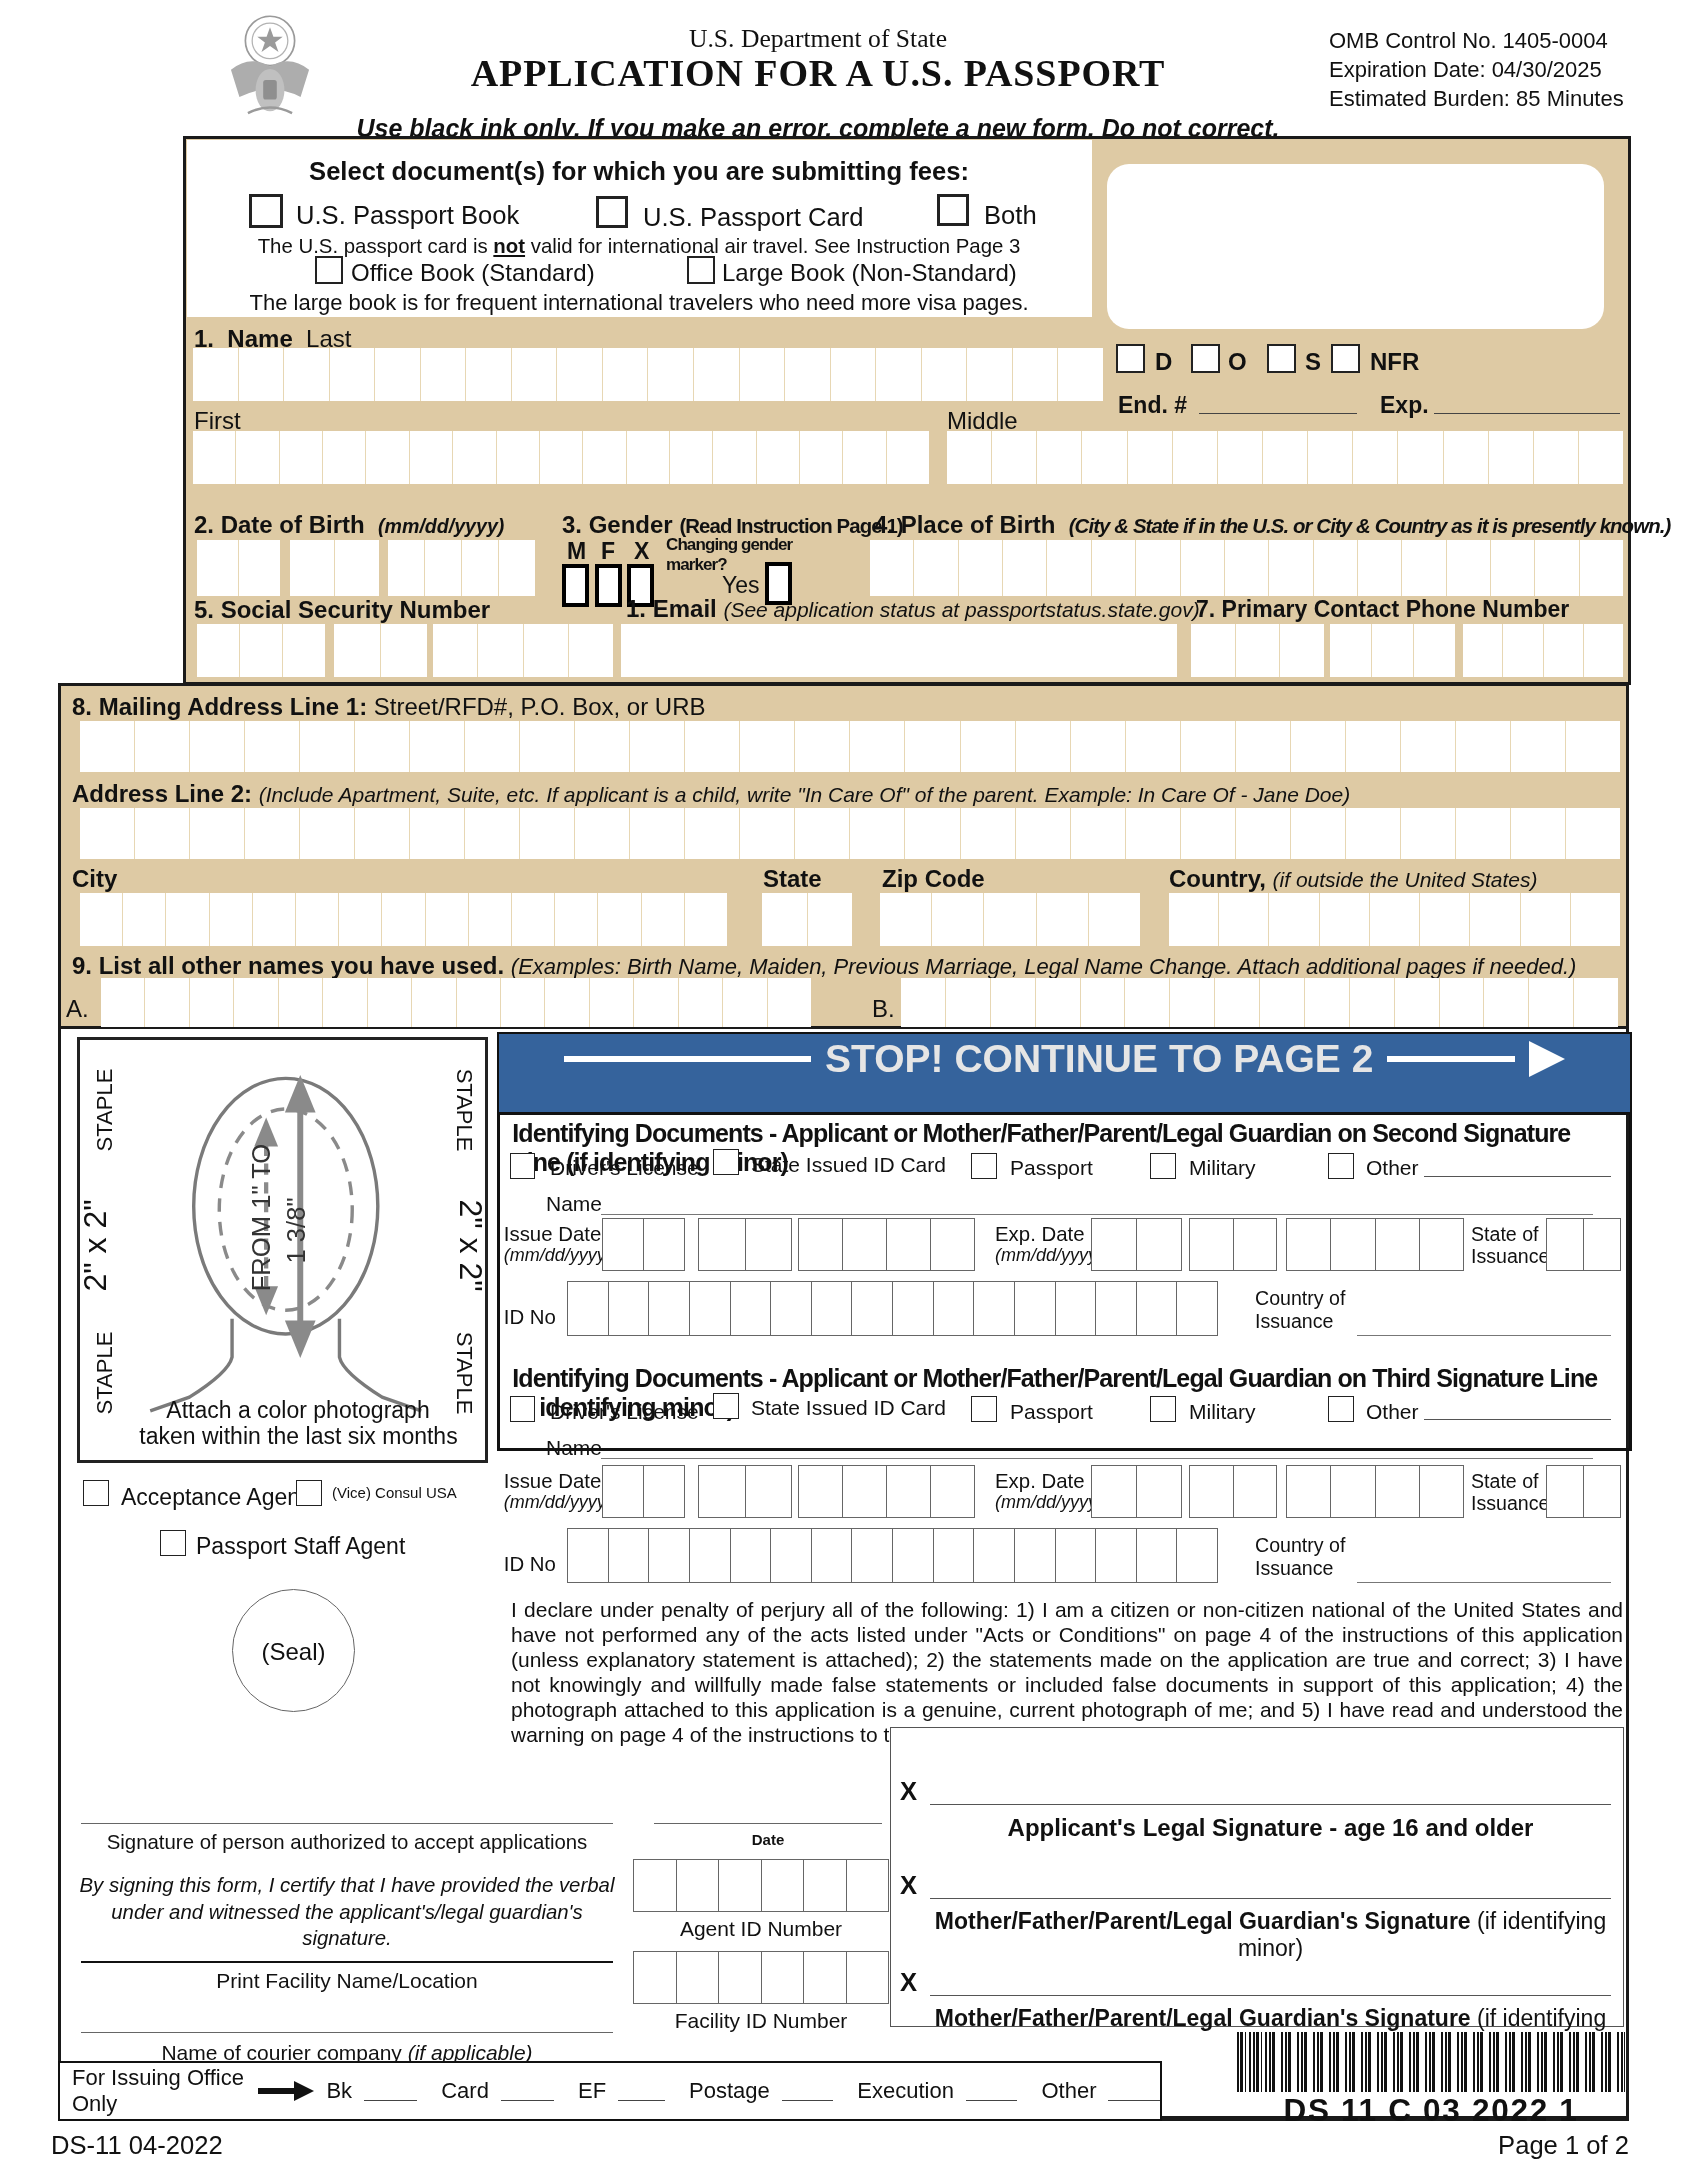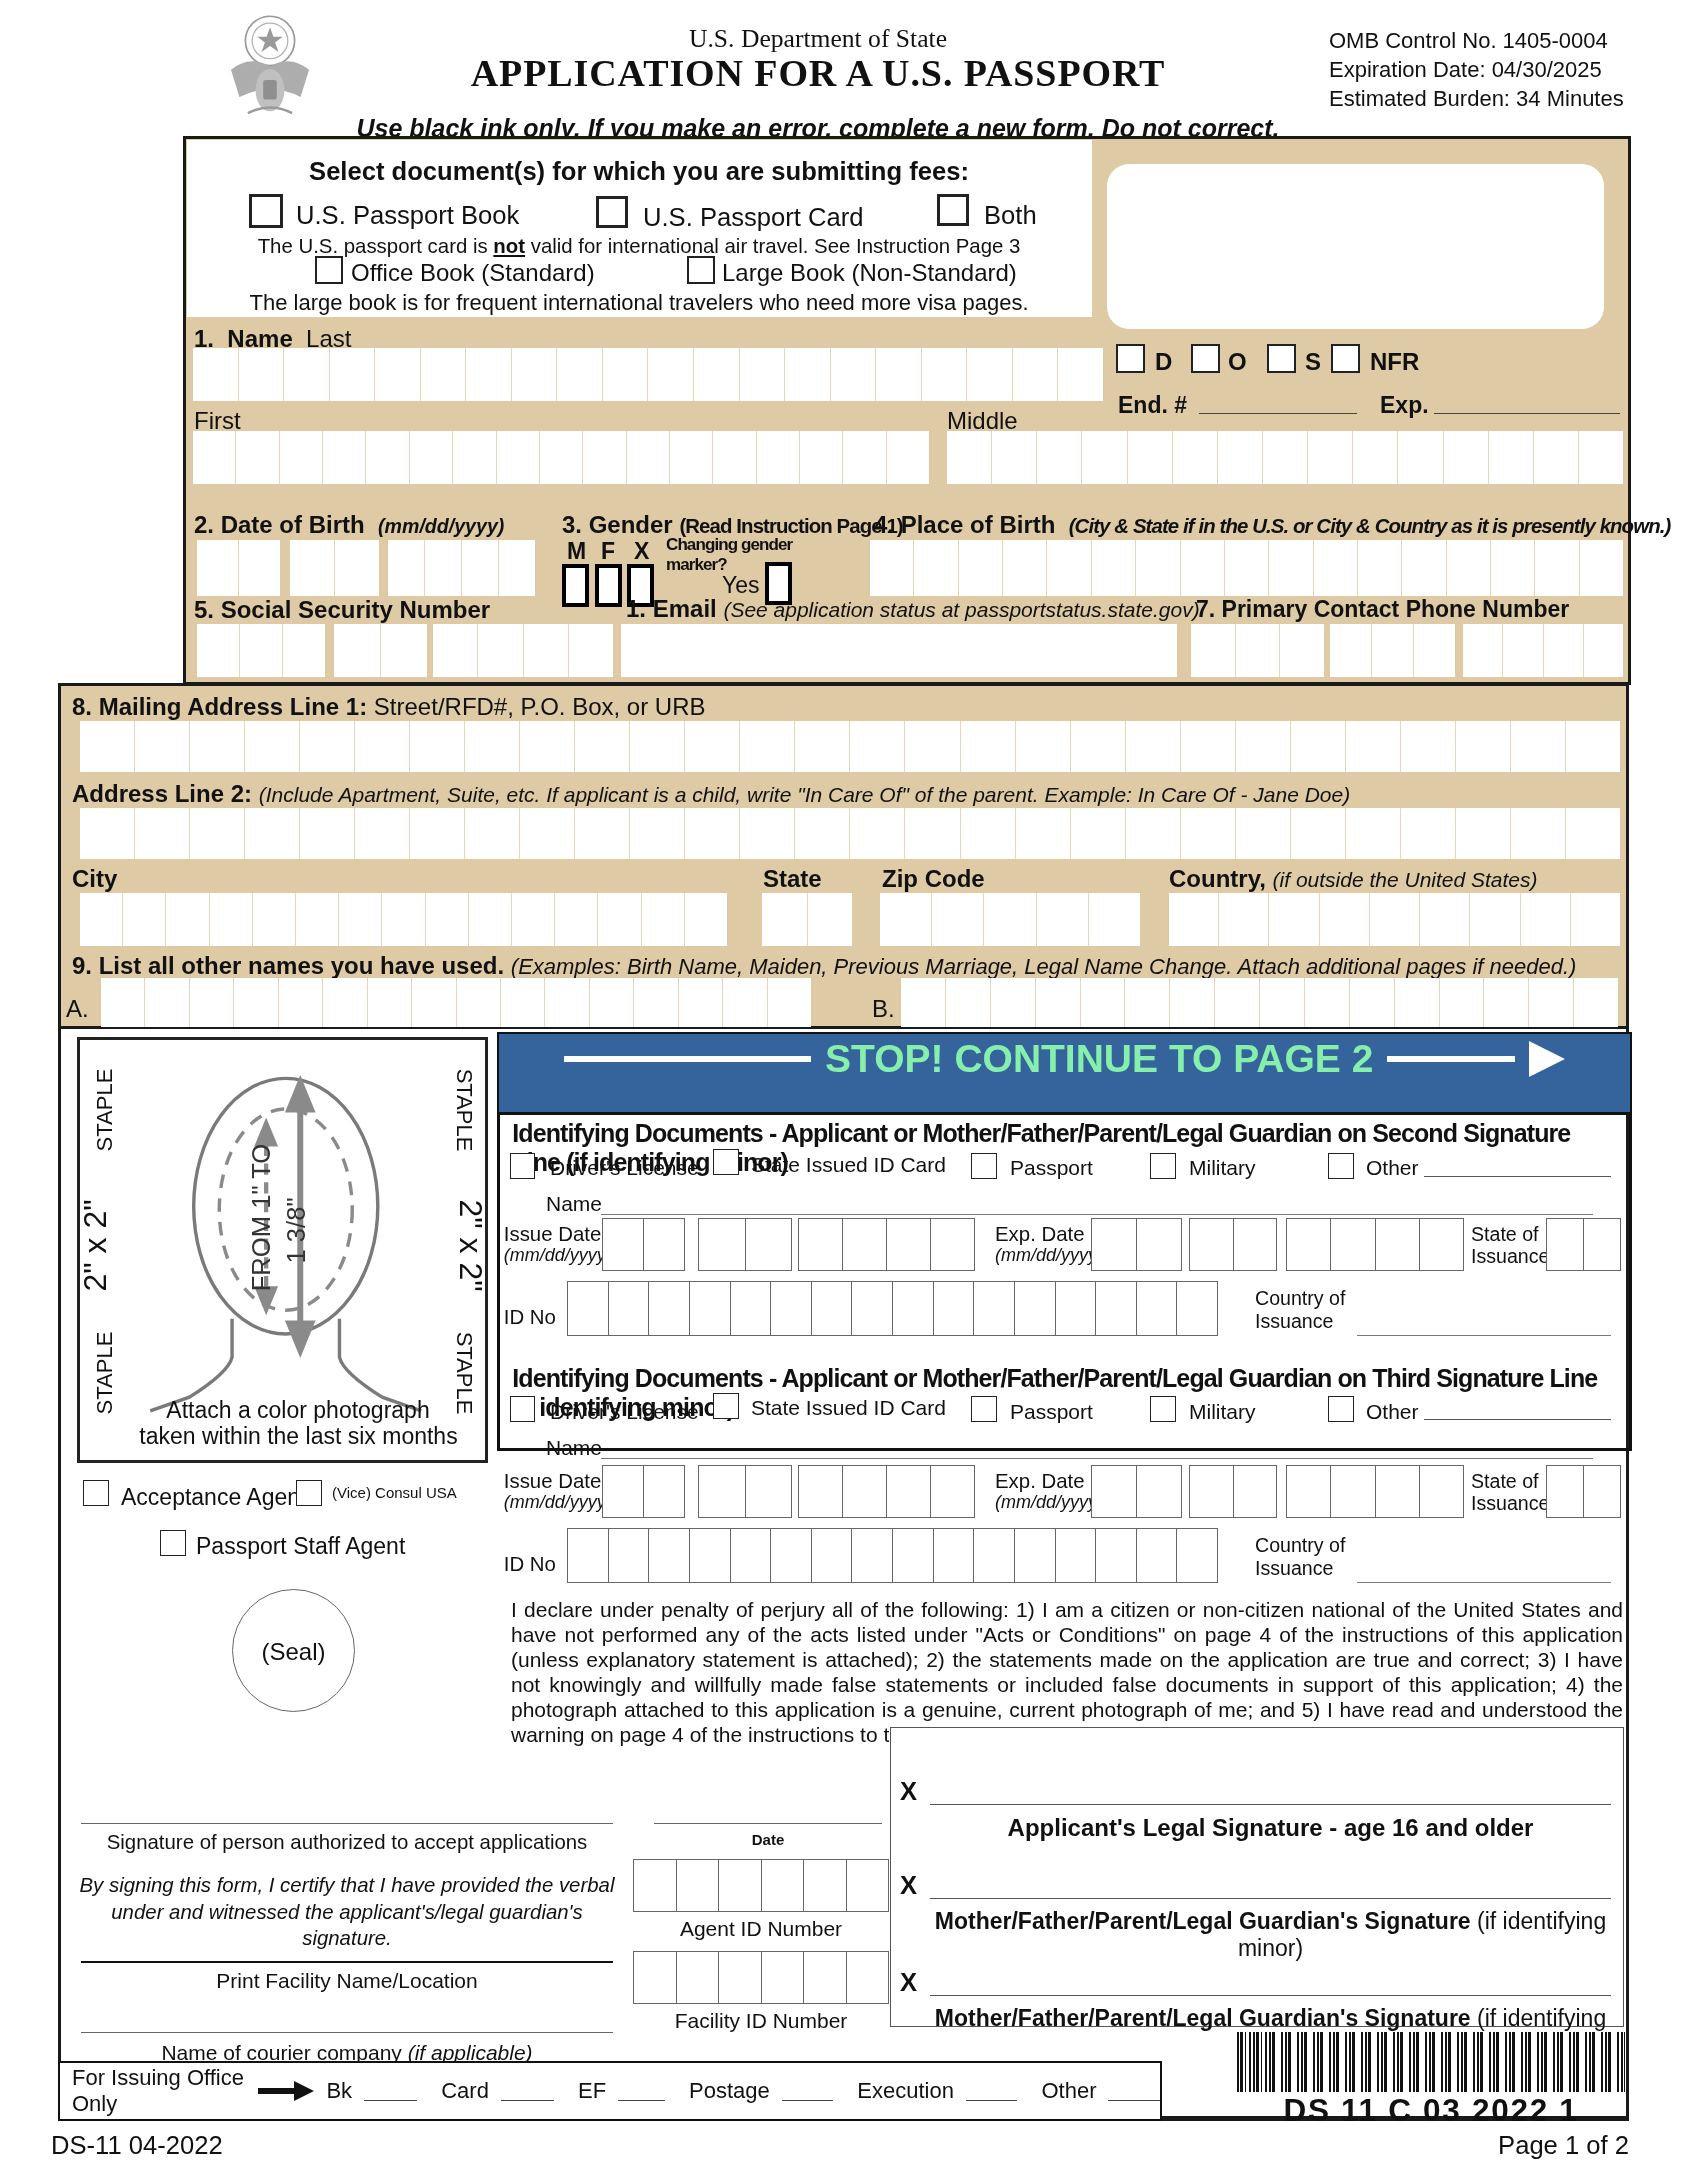--- a/index.html
+++ b/index.html
@@ -47,21 +47,21 @@
     <ellipse cx="54" cy="92" rx="17" ry="25" fill="#c0c0c0"></ellipse>
     <rect x="46" y="80" width="16" height="23" rx="3" fill="#8f8f8f"></rect>
     <path d="M28,119 Q54,106 80,119" stroke="#9a9a9a" fill="none" stroke-width="3"></path>
   </svg>
 </div>
 <div class="a serif ctr" style="left:426px;top:24px;width:784px;font-size:25.6px;">U.S. Department of State</div>
 <div class="a serif ctr b" style="left:426px;top:51px;width:784px;font-size:38px;letter-spacing:0.9px;">APPLICATION FOR A U.S. PASSPORT</div>
 <div class="a" style="left:1329px;top:25.6px;width:349px;font-size:22px;line-height:1.32;">
   <div>OMB Control No. 1405-0004</div>
   <div>Expiration Date: 04/30/2025</div>
-  <div>Estimated Burden: 34 Minutes</div>
+  <div>Estimated Burden: 85 Minutes</div>
 </div>
 <div class="a ctr b i" style="left:341px;top:114px;width:954px;font-size:25px;">
   <span>Use </span><span style="text-decoration:underline;">black ink</span><span> only. If you make an error, complete a new form. Do not correct.</span>
 </div>
 
 <div class="a tanbox" style="left:183px;top:136px;width:1448px;height:549px;"></div>
 <div class="a" style="left:187px;top:140px;width:905px;height:177px;background:#fff;"></div>
 <div class="a ctr b" style="left:213px;top:157px;width:852px;font-size:25.6px;">Select document(s) for which you are submitting fees:</div>
 <div class="a cb" style="left:249px;top:194px;width:34px;height:34px;border-width:3.4px;"></div>
 <div class="a" style="left:296px;top:201px;font-size:25.6px;">U.S. Passport Book</div>
@@ -422,21 +422,21 @@
     <polygon points="162,296 148,262 176,262" fill="#8a8a8a"></polygon>
     <path d="M122,300 L122,345 Q118,363 72,392 L26,408" fill="none" stroke="#7a7a7a" stroke-width="4"></path>
     <path d="M248,300 L248,345 Q252,363 298,392 L344,408" fill="none" stroke="#7a7a7a" stroke-width="4"></path>
   </svg>
 </div>
 <div class="a vtext rotL" style="left:159px;top:1203px;width:204px;font-size:25.6px;color:#333;">FROM 1" TO</div>
 <div class="a vtext rotL" style="left:228px;top:1216px;width:136px;font-size:25.6px;color:#333;">1 3/8"</div>
 <div class="a ctr" style="left:119px;top:1397px;width:358px;font-size:23px;">Attach a color photograph</div>
 <div class="a ctr" style="left:111px;top:1423px;width:375px;font-size:23px;">taken within the last six months</div>
 
-<div class="a" style="left:497px;top:1032px;width:1135px;height:82px;background:var(--blue);border:2.6px solid #111;color:#86efac;">
+<div class="a" style="left:497px;top:1032px;width:1135px;height:82px;background:var(--blue);border:2.6px solid #111;color:#e5e5e5;">
   <div style="display:flex;align-items:center;justify-content:center;gap:13.6px;margin-top:3.4px;">
     <div class="banner-rule" style="width:247px;"></div>
     <div class="b" style="font-size:39px;white-space:nowrap;">STOP! CONTINUE TO PAGE 2</div>
     <div class="banner-rule" style="width:128px;"></div>
     <div class="tri"></div>
   </div>
 </div>
 
 <div class="a" style="left:497px;top:1112px;width:1135px;height:339px;border:3.4px solid #111;"></div>
 

